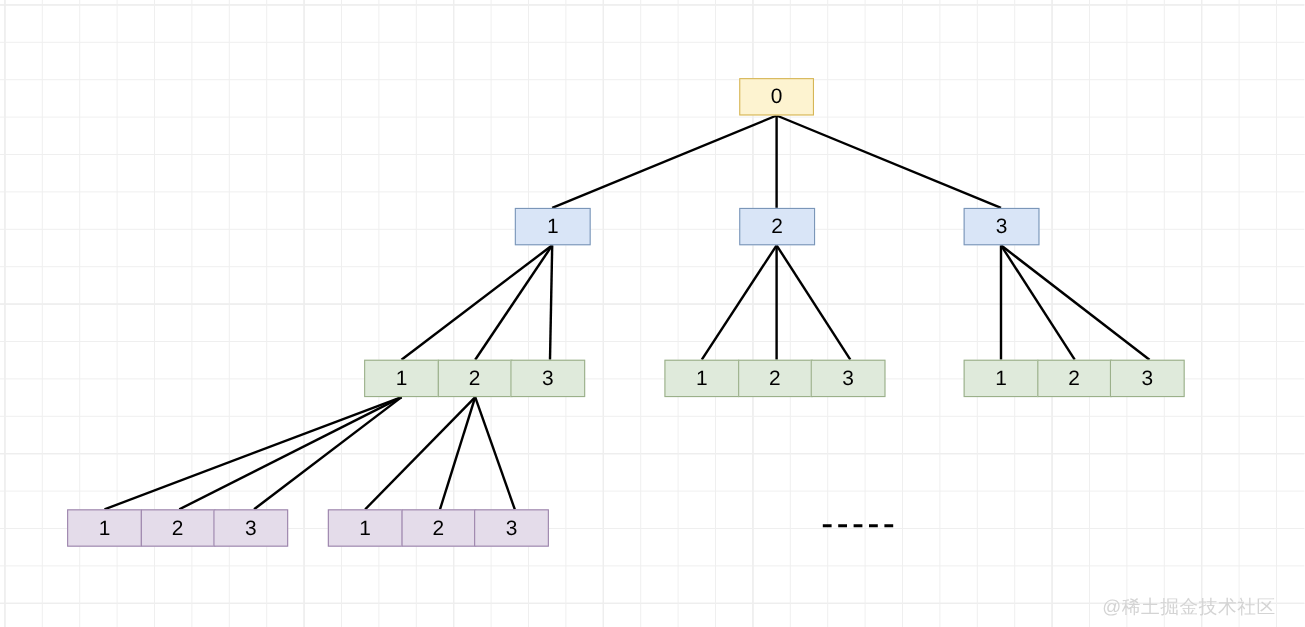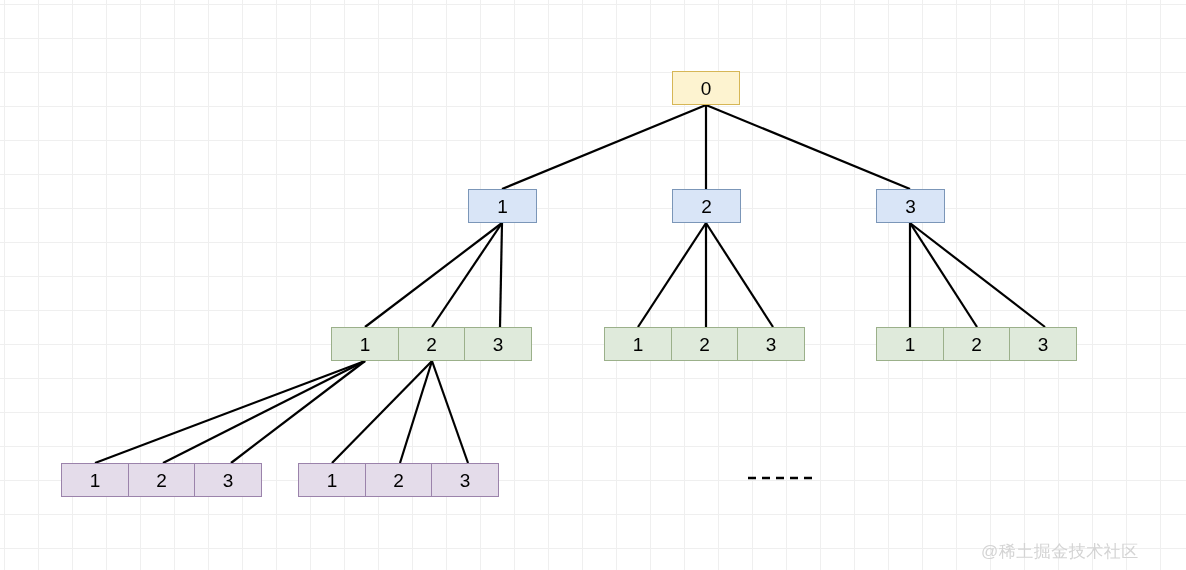--- a/index.html
+++ b/index.html
@@ -187,15 +187,15 @@
       <span>1</span>
     </div>
     <div class="cell purple-cell" style="width: 68px; height: 34px;">
       <span>2</span>
     </div>
     <div class="cell purple-cell" style="width: 68px; height: 34px;">
       <span>3</span>
     </div>
   </div>
 
-  <div class="watermark" id="watermark" style="left: 981px; top: 540px; color: rgb(212, 212, 212);">@稀土掘金技术社区</div>
+  <div class="watermark" id="watermark" style="left: 1002px; top: 540px; color: rgb(212, 212, 212);">@稀土掘金技术社区</div>
 
 </div>
 
 </body></html>

